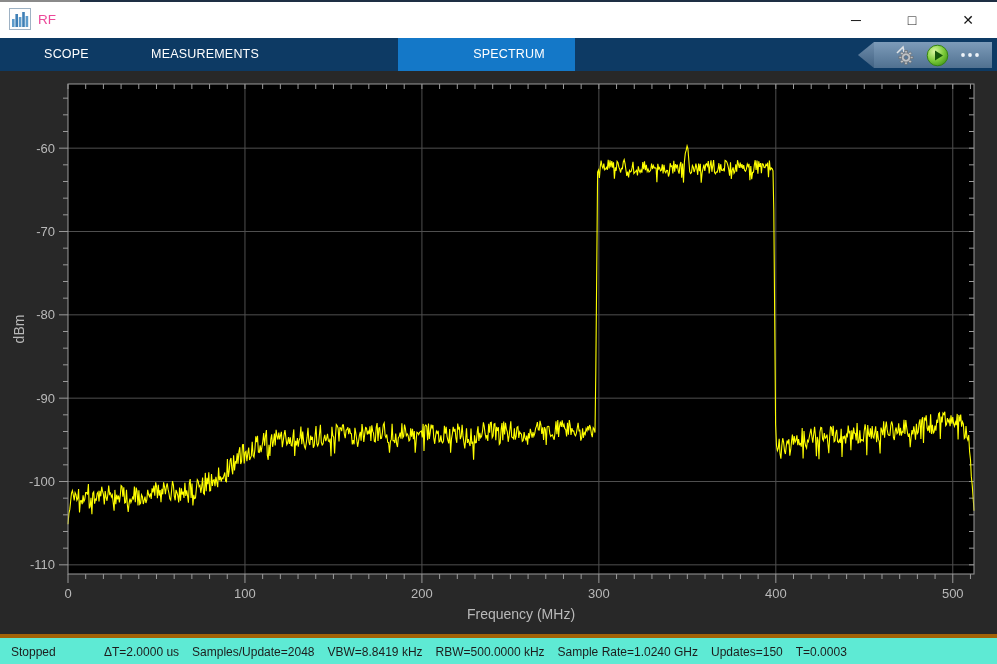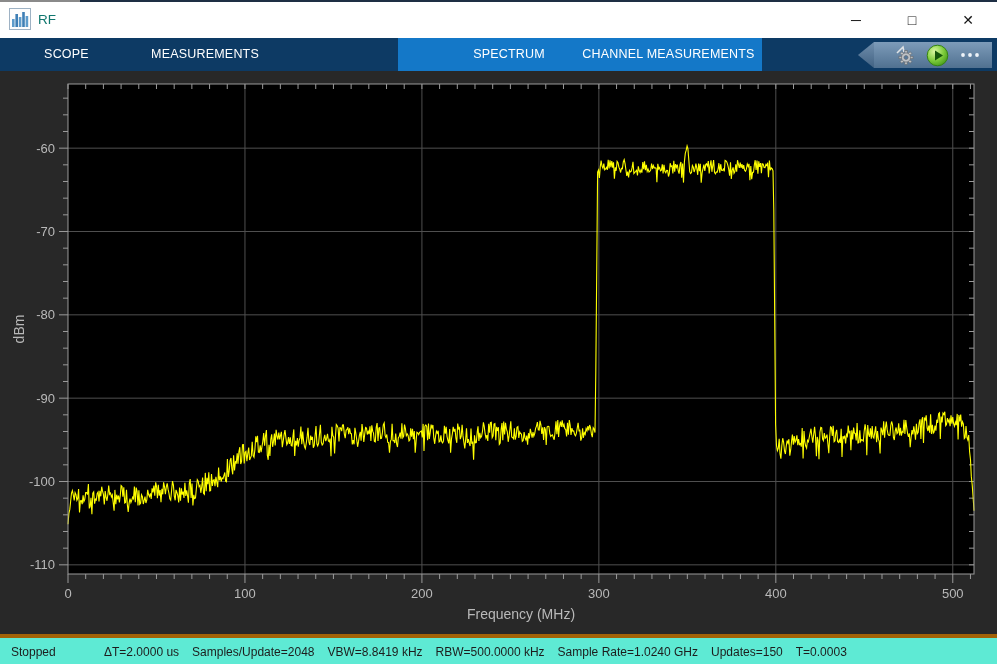--- a/index.html
+++ b/index.html
@@ -5,21 +5,21 @@
   html,body{margin:0;padding:0;background:#3a3a3a;}
   #window{position:relative;width:997px;height:664px;overflow:hidden;
           font-family:"Liberation Sans","DejaVu Sans",sans-serif;
           background:#282828;box-sizing:border-box;}
   
   #top-border{position:absolute;left:0;top:0;width:997px;height:2px;background:#1e2f44;}
   #top-border span{position:absolute;left:0;top:0;width:80px;height:2px;background:#8a8a8a;display:block;}
   
   #titlebar{position:absolute;left:0;top:2px;width:997px;height:36px;background:#ffffff;}
   #app-icon{position:absolute;left:9px;top:6px;width:22px;height:22px;}
-  #window-title{position:absolute;left:38px;top:0;height:36px;line-height:36px;font-size:13.5px;color:#0f766e;}
+  #window-title{position:absolute;left:38px;top:0;height:36px;line-height:36px;font-size:13.5px;color:#ec4899;}
   #win-controls{position:absolute;right:1px;top:0;height:36px;display:flex;}
   .win-btn{width:56px;height:36px;display:flex;align-items:center;justify-content:center;
            font-size:14px;color:#151515;font-weight:300;cursor:default;}
   
   #toolstrip{position:absolute;left:0;top:38px;width:997px;height:33px;background:#0d3a64;}
   #main-tabs{position:absolute;left:0;top:0;height:33px;display:flex;gap:6px;}
   #contextual-tabs{position:absolute;left:398px;top:0;height:33px;display:flex;background:#1478c8;padding-left:45px;}
   .tab{height:33px;line-height:33px;text-align:center;color:#ffffff;font-size:12.5px;
        letter-spacing:.2px;white-space:nowrap;cursor:default;}
   
@@ -65,21 +65,20 @@
     </div>
   </div>
 
   <div id="toolstrip">
     <div id="main-tabs">
         <div class="tab" style="width: 133px;">SCOPE</div>
         <div class="tab" style="width: 132px;">MEASUREMENTS</div>
       </div>
     <div id="contextual-tabs">
         <div class="tab" style="width: 132px;">SPECTRUM</div>
-        <div class="tab" style="width: 187px;">CHANNEL MEASUREMENTS</div>
       </div>
     <div id="playback-banner">
       <div class="pb-btn">
         <svg width="20" height="20" viewBox="0 0 20 20">
           <path d="M2,8 L8,2 L9,7" fill="none" stroke="#dfe3e6" stroke-width="1.6"></path>
           <g transform="translate(11,12.5)">
             <g fill="#bfc3c7" stroke="#686d72" stroke-width="0.7">
               <rect x="-1.2" y="-7" width="2.4" height="3" transform="rotate(0)"></rect>
               <rect x="-1.2" y="-7" width="2.4" height="3" transform="rotate(45)"></rect>
               <rect x="-1.2" y="-7" width="2.4" height="3" transform="rotate(90)"></rect>

